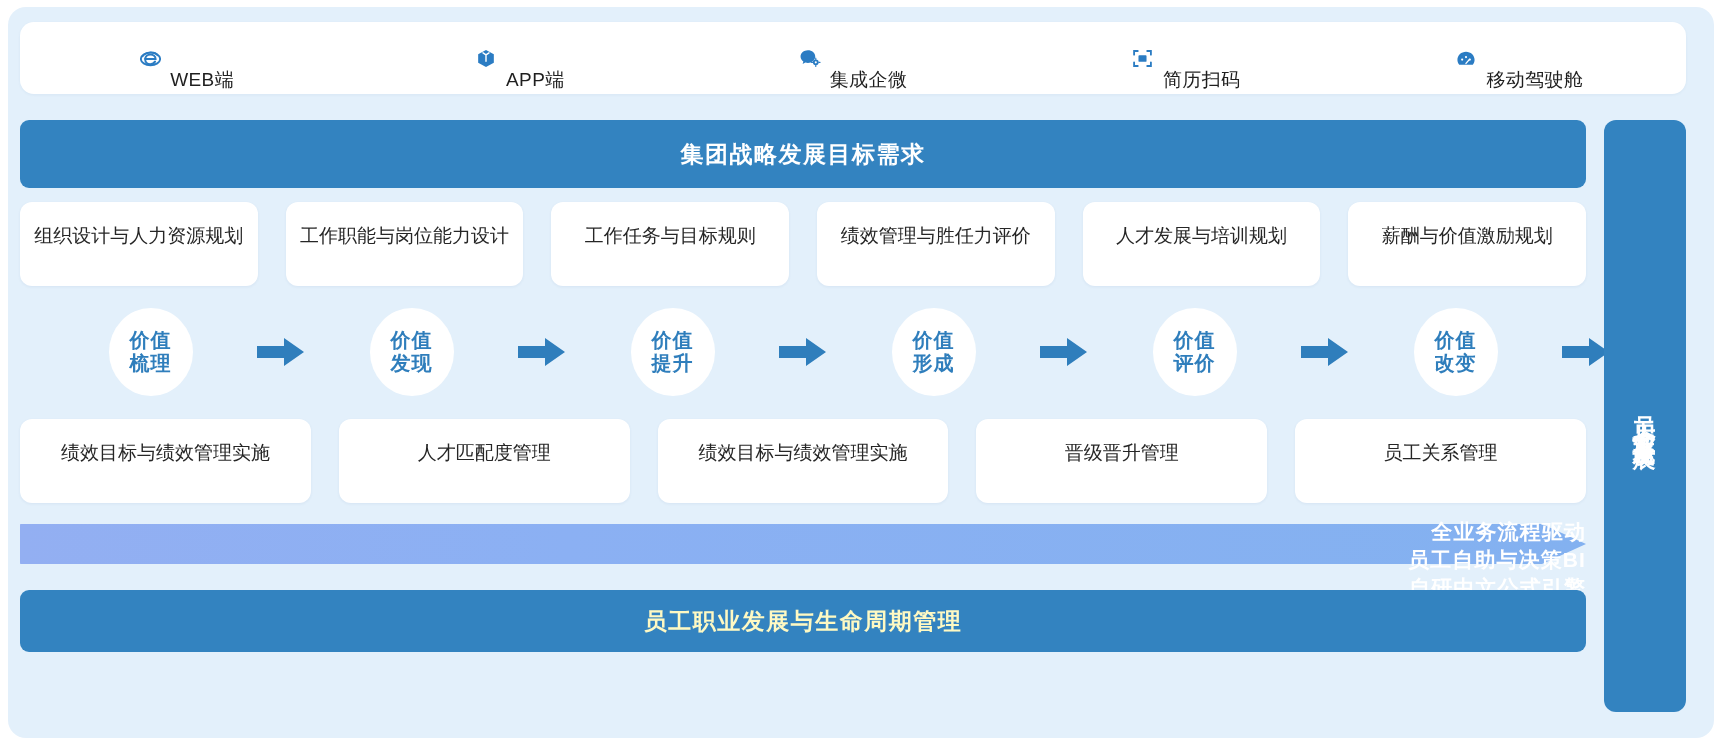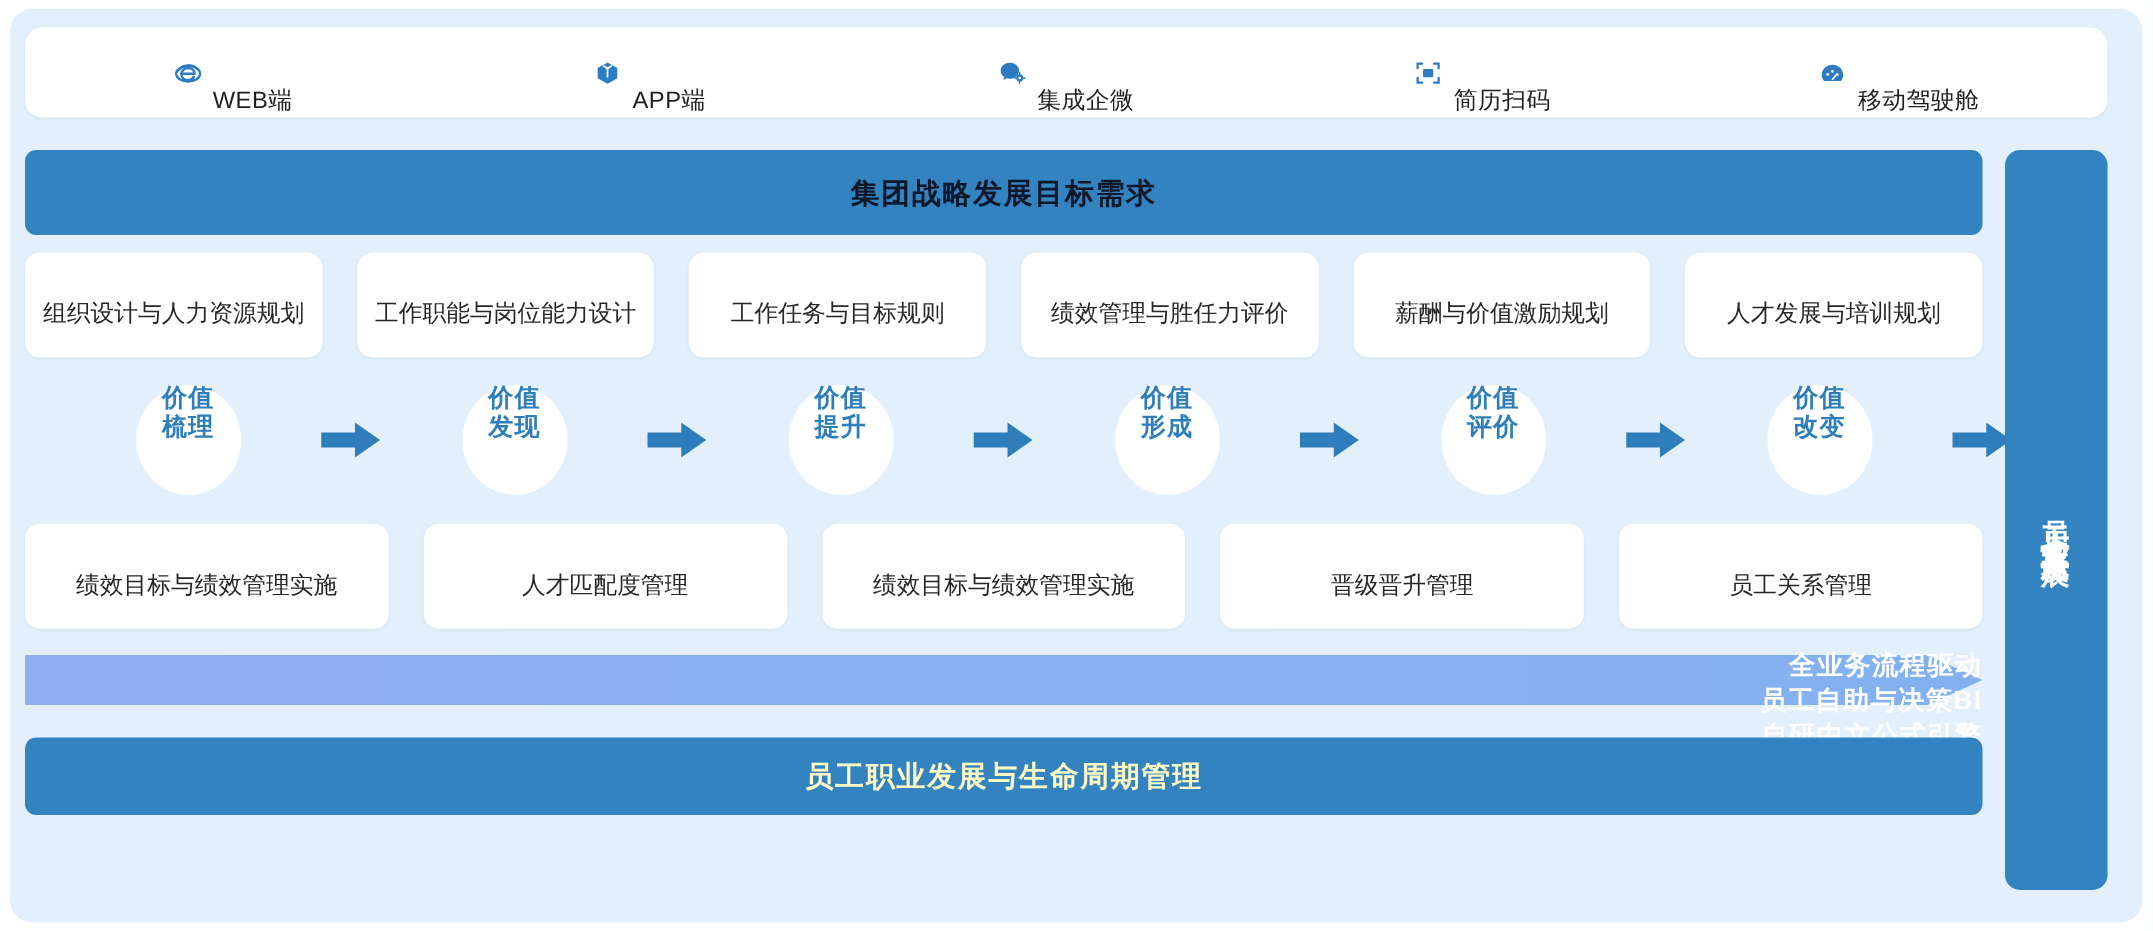--- a/index.html
+++ b/index.html
@@ -73,21 +73,21 @@
 
   .strategy-bar {
     position: absolute;
     left: 0; top: 12px;
     width: 1566px; height: 68px;
     background: #3383c0;
     border-radius: 9px;
     display: flex; align-items: center; justify-content: center;
   }
   .strategy-bar .txt {
-    color: #0f172a;
+    color: #ffffff;
     font-size: 23px;
     font-weight: bold;
     letter-spacing: 1.5px;
   }
 
   
   .cardrow {
     position: absolute;
     left: 0;
     width: 1566px;
@@ -97,21 +97,21 @@
   .cardrow.top { top: 94px; }
   .cardrow.bottom { top: 311px; }
 
   .col { flex: 1 1 0; display: flex; flex-direction: column; }
 
   .card {
     background: #ffffff;
     border-radius: 12px;
     min-height: 84px;
     display: flex;
-    align-items: flex-end;
+    align-items: flex-start;
     justify-content: center;
     text-align: center;
     padding: 20px 12px;
     box-shadow: 0 1px 3px rgba(40,90,140,0.07);
   }
   .card .ctxt {
     font-size: 19px;
     color: #262626;
     line-height: 1.45;
   }
@@ -132,21 +132,21 @@
     justify-content: center;
     position: relative;
   }
   .circle {
     width: 84px; height: 88px;
     border-radius: 50%;
     background: #ffffff;
     display: flex;
     flex-direction: column;
     align-items: center;
-    justify-content: flex-start;
+    justify-content: center;
     line-height: 1.15;
   }
   .circle span {
     font-size: 20px;
     font-weight: bold;
     color: #2f7ebc;
     letter-spacing: 1px;
   }
   .arrowcell {
     position: absolute;
@@ -314,26 +314,26 @@
           <span class="ctxt">工作任务与目标规则</span>
         </div>
       </div>
       <div class="col">
         <div class="card">
           <span class="ctxt">绩效管理与胜任力评价</span>
         </div>
       </div>
       <div class="col">
         <div class="card">
+          <span class="ctxt">人才发展与培训规划</span>
+        </div>
+      </div>
+      <div class="col">
+        <div class="card">
           <span class="ctxt">薪酬与价值激励规划</span>
-        </div>
-      </div>
-      <div class="col">
-        <div class="card">
-          <span class="ctxt">人才发展与培训规划</span>
         </div>
       </div>
     </div>
 
     <div class="valuerow">
 
       <div class="vcell">
         <div class="circle">
           <span>价值</span>
           <span>梳理</span>

